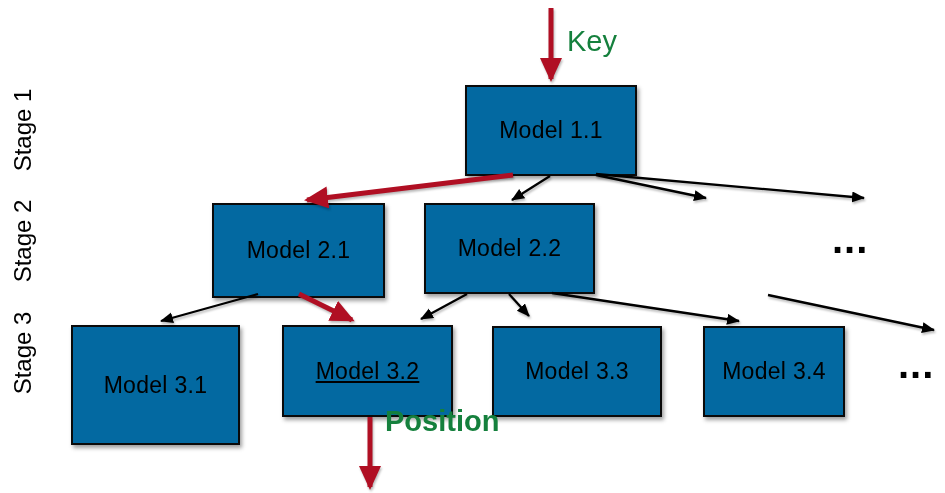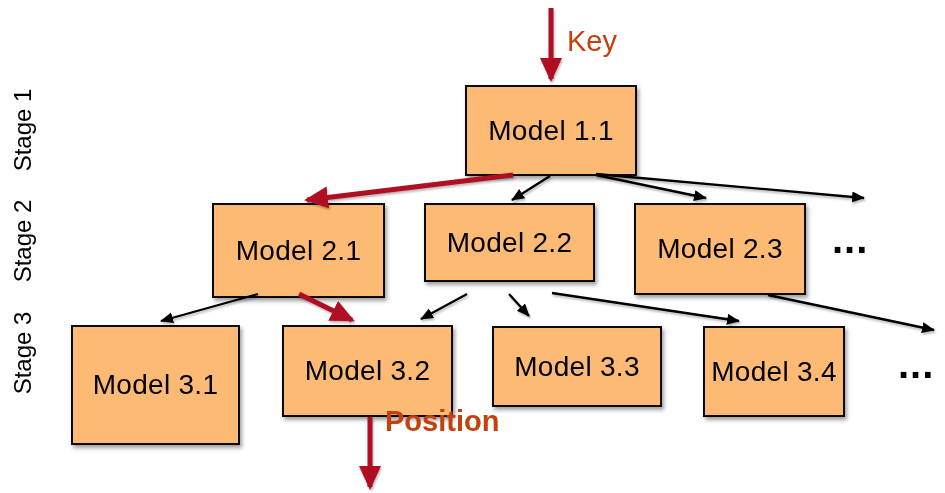--- a/index.html
+++ b/index.html
@@ -1,42 +1,42 @@
 <!DOCTYPE html>
 <html><head>
 <meta charset="utf-8">
 <style>
   html,body{margin:0;padding:0;background:#fff;}
   .canvas{
     position:relative;width:945px;height:493px;background:#ffffff;
     font-family:"Liberation Sans",sans-serif;overflow:hidden;
   }
   .node{
-    position:absolute;box-sizing:border-box;background:#fdba74;
+    position:absolute;box-sizing:border-box;background:#0369a1;
     border:2.5px solid #0a0a0a;display:flex;align-items:center;justify-content:center;
-    font-size:28px;color:#000;letter-spacing:.3px;
+    font-size:23px;color:#000;letter-spacing:.3px;
     box-shadow:2px 3px 4px rgba(0,0,0,.38);
   }
   .n-m11{left:465px;top:85px;width:172px;height:91px;}
   .n-m21{left:212px;top:203px;width:173px;height:95px;}
-  .n-m22{left:424px;top:203px;width:171px;height:79px;text-align:center;}
+  .n-m22{left:424px;top:203px;width:171px;height:91px;text-align:center;}
   .n-m23{left:634px;top:203px;width:172px;height:92px;}
   .n-m31{left:71px;top:325px;width:169px;height:120px;}
-  .n-m32{left:282px;top:325px;width:171px;height:92px;}
-  .n-m33{left:492px;top:326px;width:170px;height:81px;}
+  .n-m32{left:282px;top:325px;width:171px;height:92px;text-decoration:underline;}
+  .n-m33{left:492px;top:326px;width:170px;height:91px;}
   .n-m34{left:703px;top:326px;width:142px;height:91px;}
   .stage-label{
     position:absolute;transform:translate(-50%,-50%) rotate(-90deg);
     font-size:24px;color:#000;white-space:nowrap;
   }
   .s1{left:23px;top:130px;}
   .s2{left:23px;top:241px;}
   .s3{left:23px;top:353px;}
   .red-label{
-    position:absolute;color:#c2410c;font-size:29px;white-space:nowrap;
+    position:absolute;color:#15803d;font-size:29px;white-space:nowrap;
   }
   .lbl-key{left:567px;top:25px;}
   .lbl-position{left:385px;top:405px;font-weight:bold;}
   .dots{
     position:absolute;font-weight:700;font-size:40px;line-height:1;
     letter-spacing:1px;color:#000;
   }
   .dots-s2{left:832px;top:219px;}
   .dots-s3{left:898px;top:344px;}
   svg.edges{
@@ -51,21 +51,20 @@
 
 <div class="canvas">
 
   <div class="stage-label s1">Stage 1</div>
   <div class="stage-label s2">Stage 2</div>
   <div class="stage-label s3">Stage 3</div>
 
   <div class="node n-m11">Model 1.1</div>
   <div class="node n-m21">Model 2.1</div>
   <div class="node n-m22">Model 2.2</div>
-  <div class="node n-m23">Model 2.3</div>
   <div class="node n-m31">Model 3.1</div>
   <div class="node n-m32">Model 3.2</div>
   <div class="node n-m33">Model 3.3</div>
   <div class="node n-m34">Model 3.4</div>
 
   <div class="dots dots-s2">...</div>
   <div class="dots dots-s3">...</div>
 
   <div class="red-label lbl-key">Key</div>
   <div class="red-label lbl-position">Position</div>

